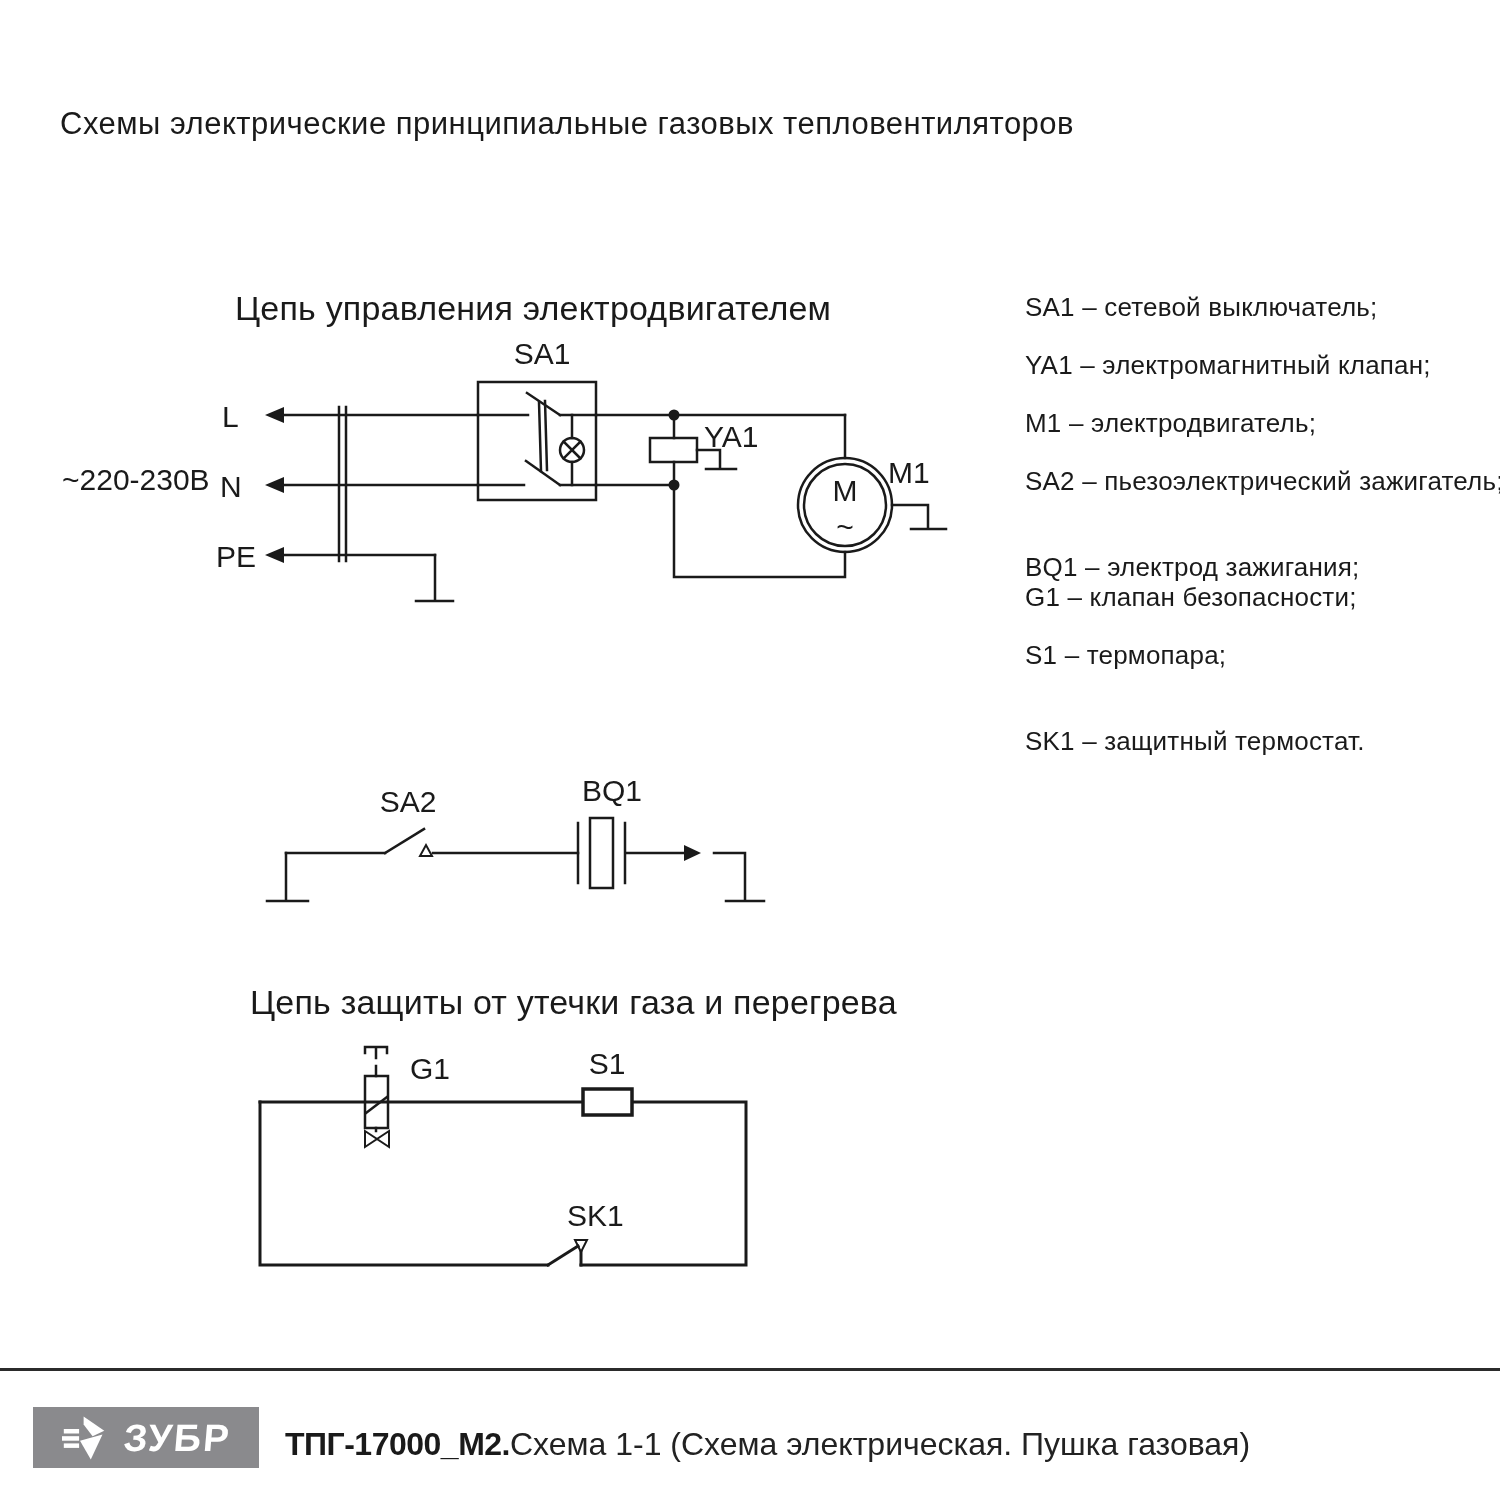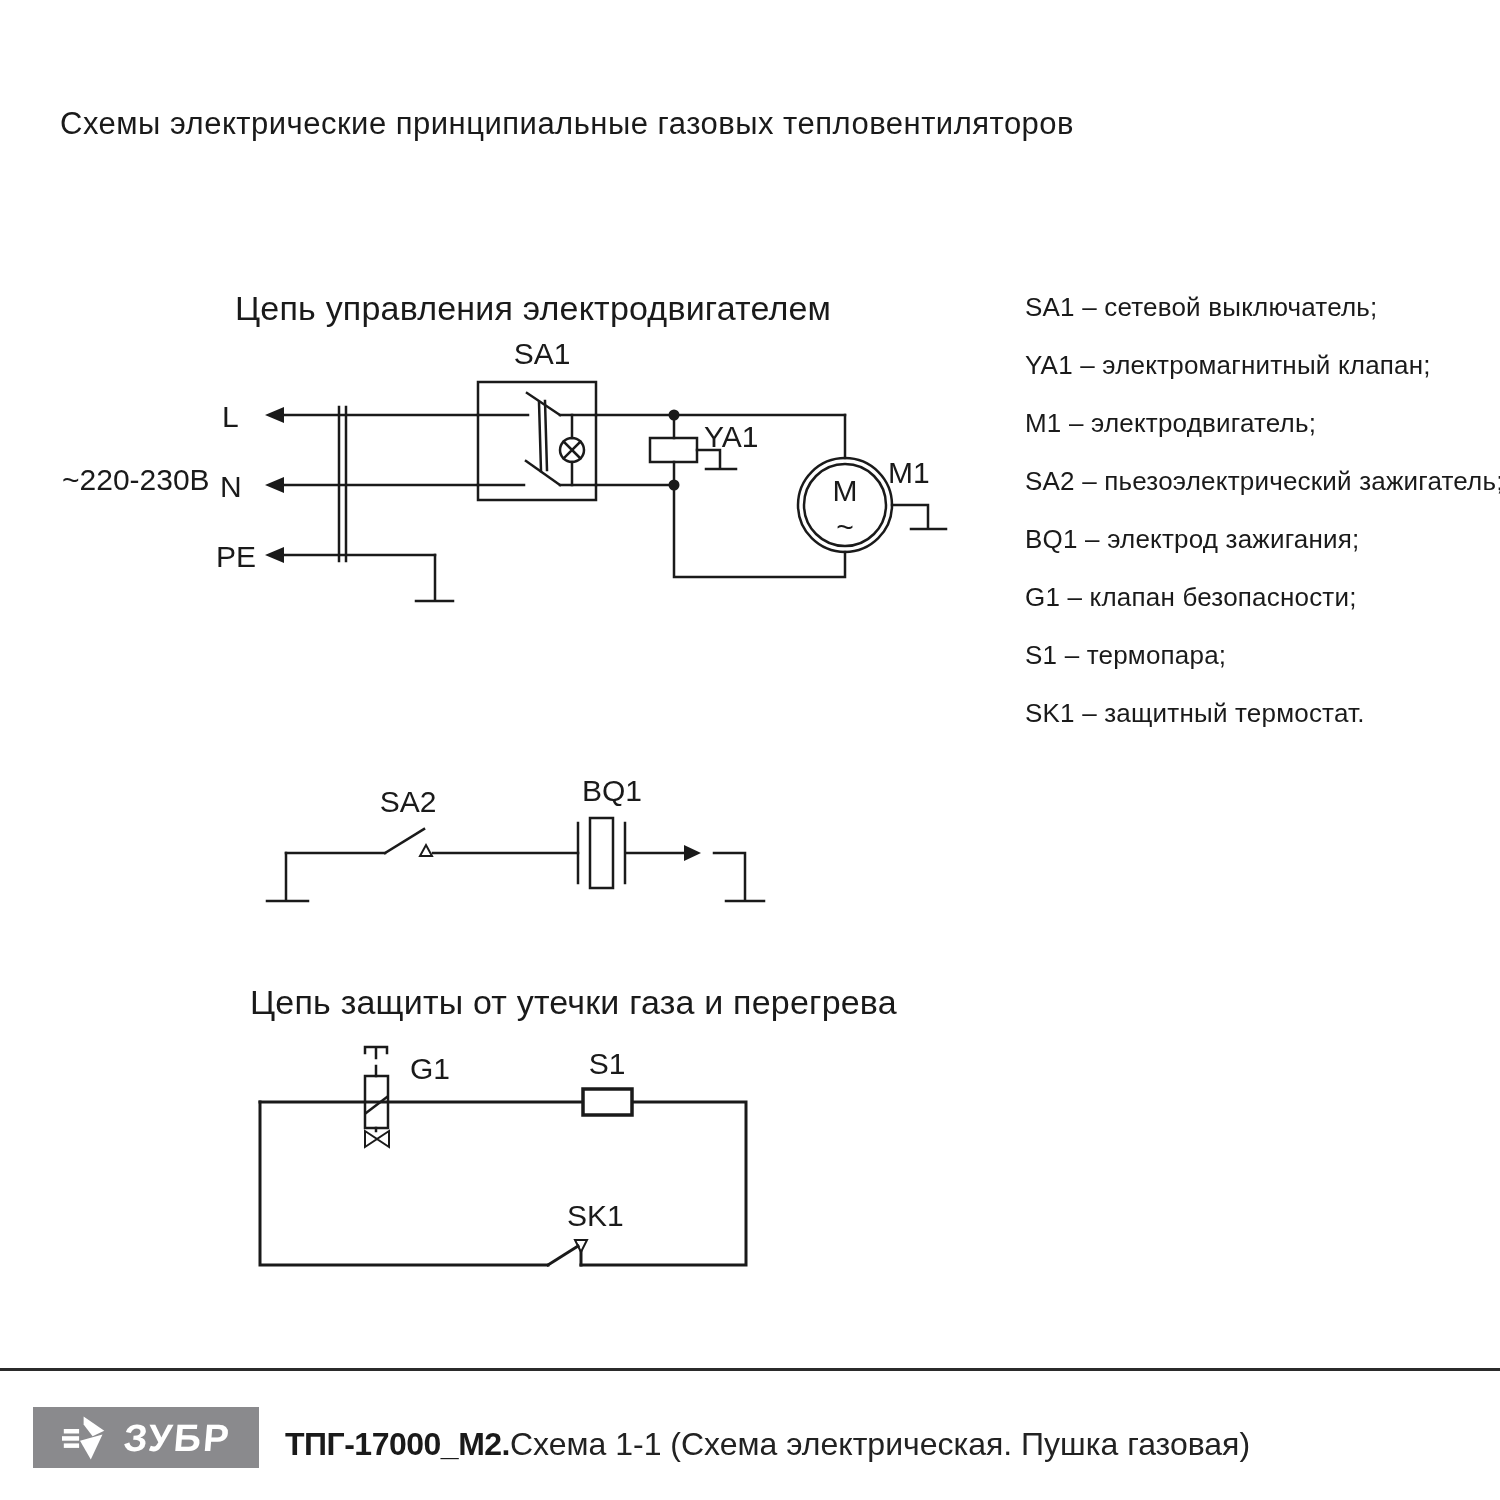--- a/index.html
+++ b/index.html
@@ -33,24 +33,24 @@
   <div class="abs doc-title" style="left:60px;top:106px;">Схемы электрические принципиальные газовых тепловентиляторов</div>
 
   <div class="abs sec-title" style="left:235px;top:289px;">Цепь управления электродвигателем</div>
   <div class="abs sec-title" style="left:250px;top:983px;">Цепь защиты от утечки газа и перегрева</div>
 
   <div>
     <div class="abs legend-item" style="left:1025px;top:292px;">SA1 – сетевой выключатель;</div>
     <div class="abs legend-item" style="left:1025px;top:350px;">YA1 – электромагнитный клапан;</div>
     <div class="abs legend-item" style="left:1025px;top:408px;">M1 – электродвигатель;</div>
     <div class="abs legend-item" style="left:1025px;top:466px;">SA2 – пьезоэлектрический зажигатель;</div>
-    <div class="abs legend-item" style="left:1025px;top:524px;">BQ1 – электрод зажигания;</div>
+    <div class="abs legend-item" style="left:1025px;top:552px;">BQ1 – электрод зажигания;</div>
     <div class="abs legend-item" style="left:1025px;top:582px;">G1 – клапан безопасности;</div>
     <div class="abs legend-item" style="left:1025px;top:640px;text-align:right;">S1 – термопара;</div>
-    <div class="abs legend-item" style="left:1025px;top:698px;">SK1 – защитный термостат.</div>
+    <div class="abs legend-item" style="left:1025px;top:726px;">SK1 – защитный термостат.</div>
   </div>
 
   <svg width="1500" height="1360" viewBox="0 0 1500 1360">
 
     <g>
       <polygon class="solid" points="265,415 284,407 284,423"></polygon>
       <path class="w" d="M283,415 H478"></path>
       <polygon class="solid" points="265,485 284,477 284,493"></polygon>
       <path class="w" d="M283,485 H478"></path>
       <polygon class="solid" points="265,555 284,547 284,563"></polygon>

